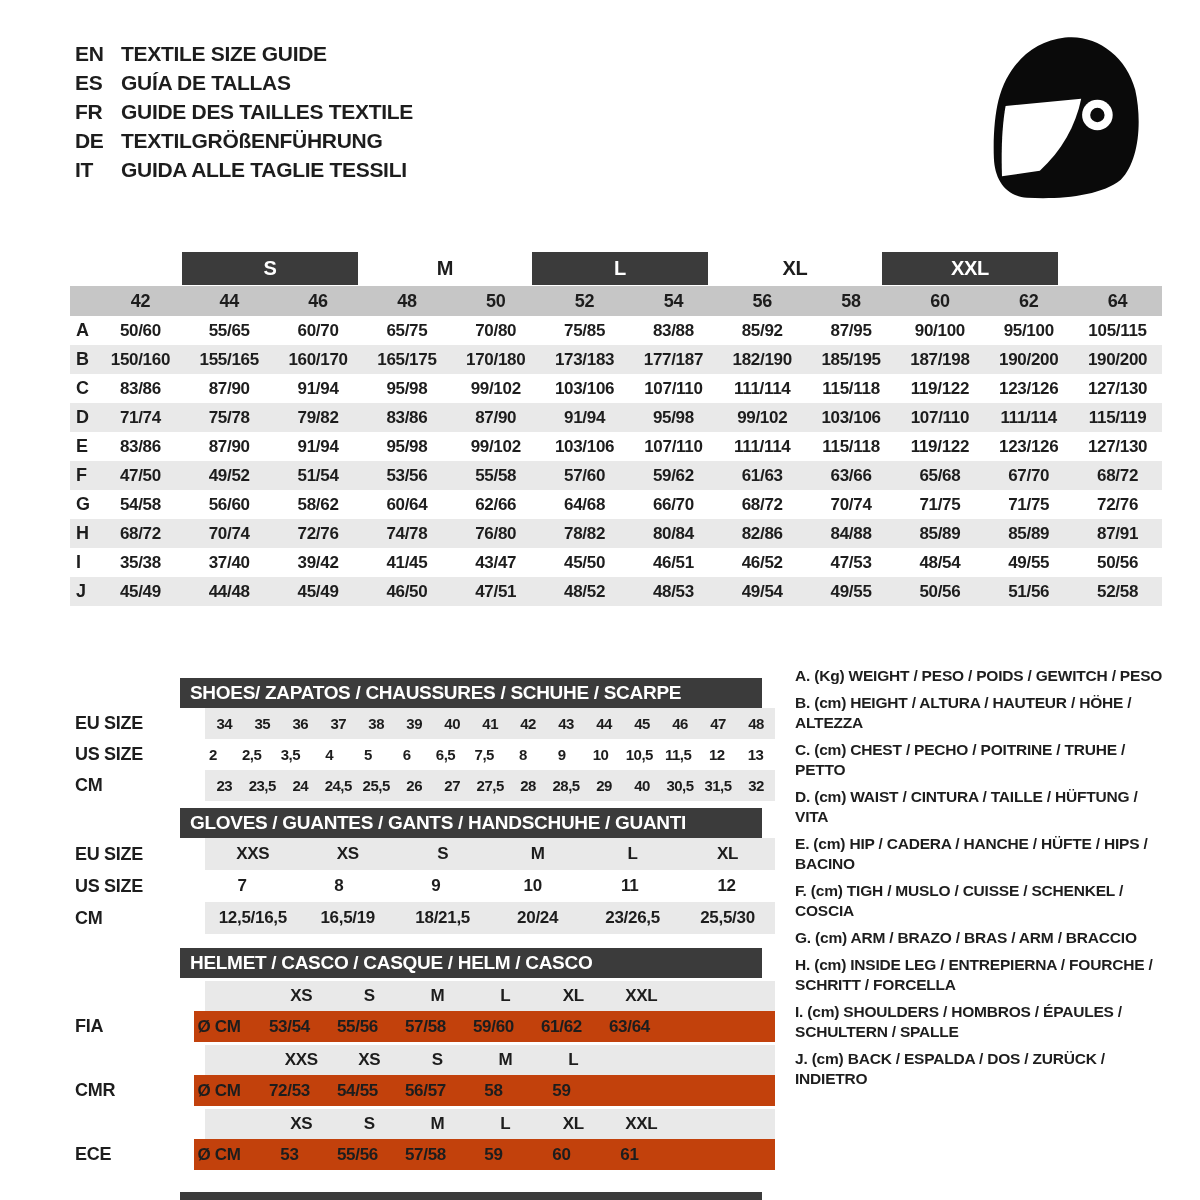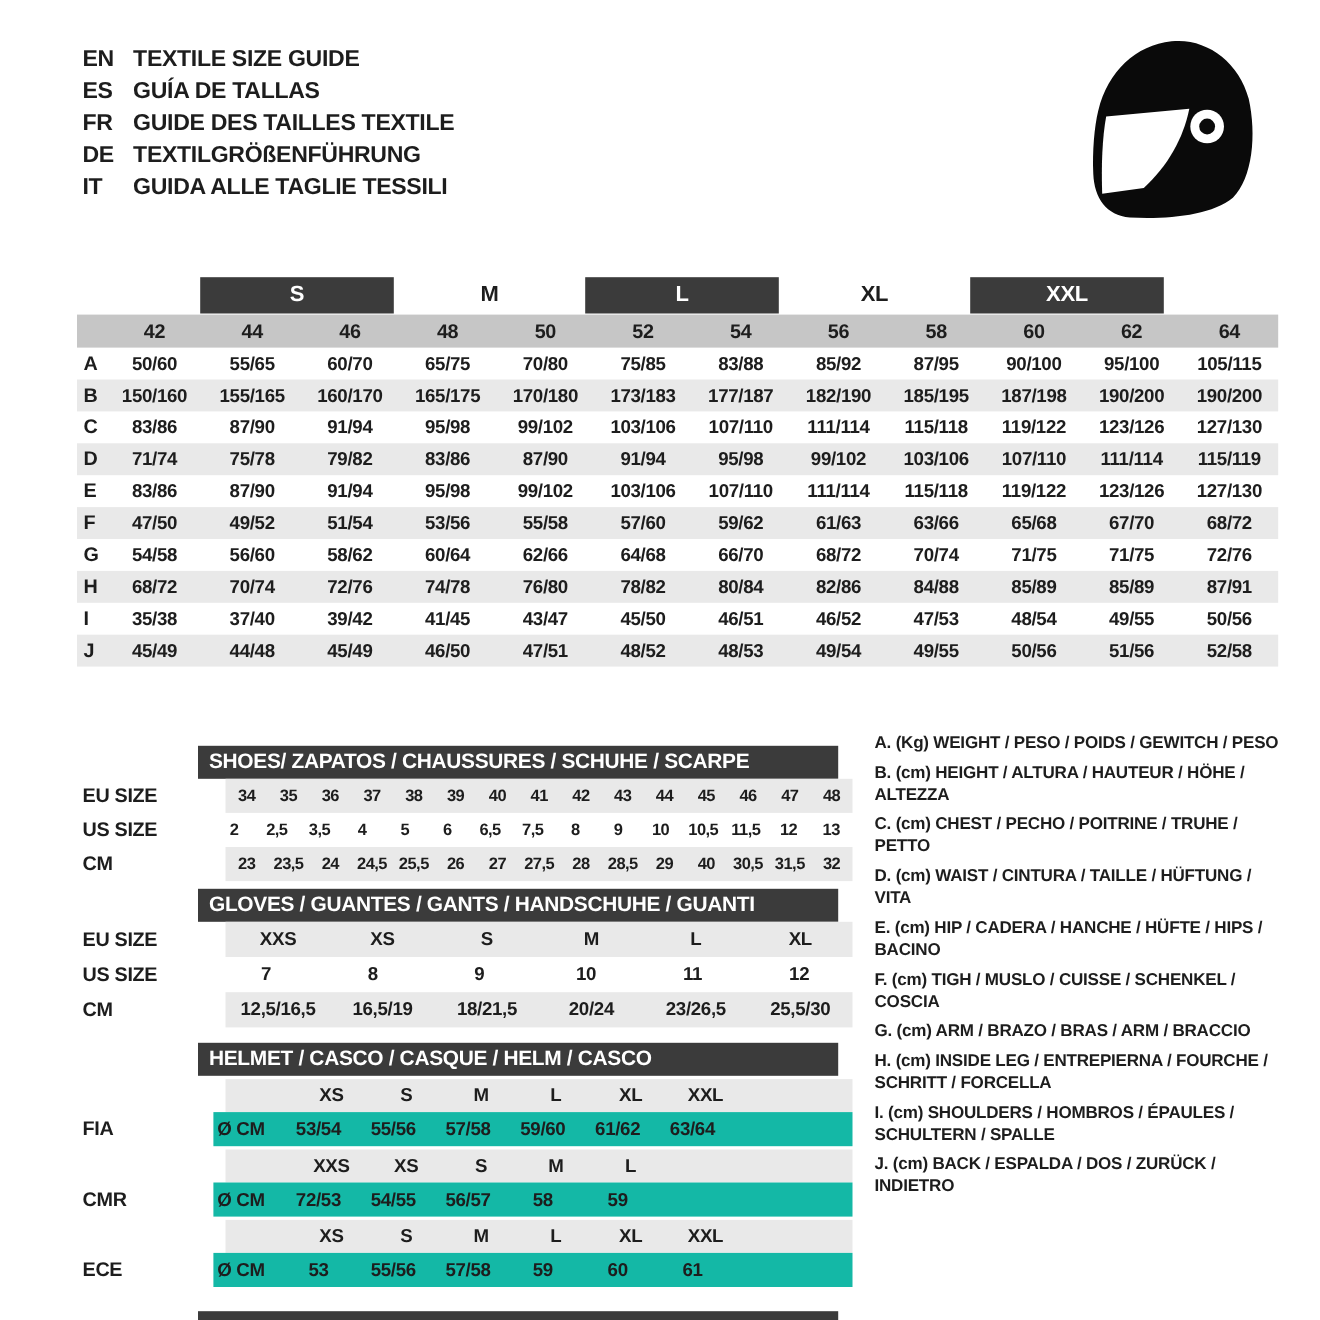--- a/index.html
+++ b/index.html
@@ -34,21 +34,21 @@
               color:#fff;font-size:19px;padding-left:10px;}
   .sub-row{display:flex;align-items:center;gap:11px;}
   .rlabel{width:110px;padding-left:5px;font-size:18px;}
   .vals{width:595px;align-items:center;text-align:center;}
   .band{background:var(--row_alt);margin-left:14px;}
   .grid15{display:grid;grid-template-columns:repeat(15,1fr);height:31px;align-items:center;font-size:15px;letter-spacing:-0.5px;}
   .grid6{display:grid;grid-template-columns:repeat(6,1fr);height:32px;align-items:center;font-size:17px;}
   .gloves .sub-row:first-of-type{margin-top:2px;}
   .hgrid{display:grid;grid-template-columns:62px repeat(6,68px);height:30px;align-items:center;
          text-align:center;font-size:17px;}
-  .hgrid.valrow{height:31px;background:#14b8a6;}
+  .hgrid.valrow{height:31px;background:#c2410c;}
   .hgrid .unit{text-align:left;padding-left:4px;}
   .hgroup{margin-top:3px;}
   
   .legend{position:absolute;left:795px;top:666px;width:376px;font-size:15.5px;letter-spacing:-0.2px;}
   .legend div{line-height:20px;margin-bottom:7px;}
   
   .bottom-bar{position:absolute;left:180px;top:1192px;width:582px;height:8px;background:var(--dark_bar);}
 </style>
 </head>
 <body>

